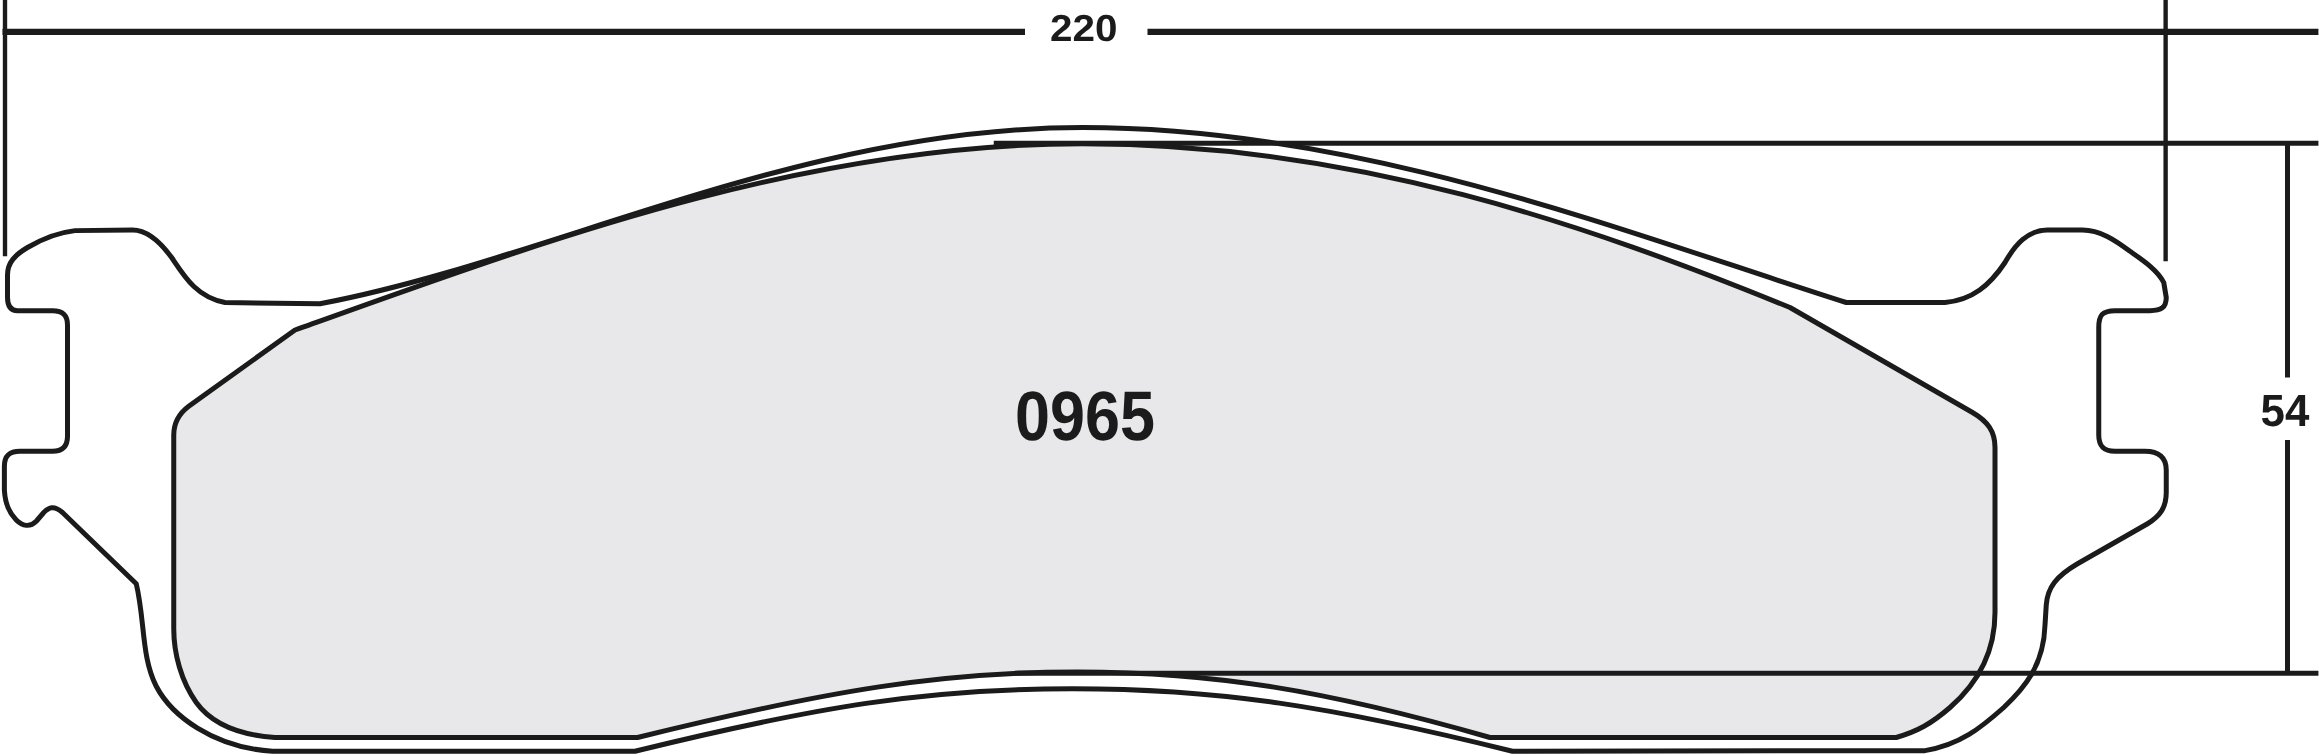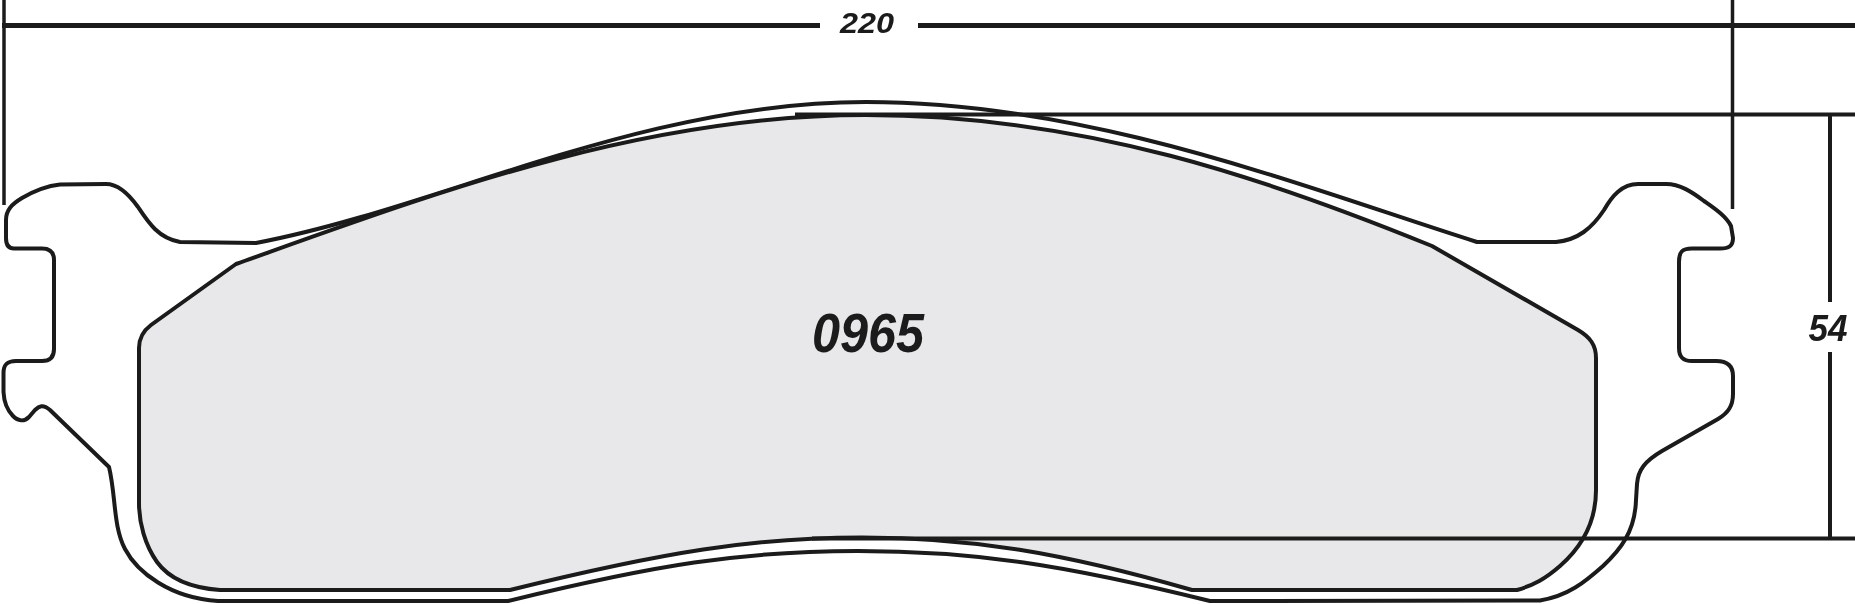--- a/index.html
+++ b/index.html
@@ -8,21 +8,20 @@
     background: #ffffff;
     width: 1855px;
     height: 604px;
     overflow: hidden;
   }
   .drawing-stage {
     position: relative;
     width: 1855px;
     height: 604px;
     background: #ffffff;
-    font-style: italic;
   }
   svg.pad-svg {
     display: block;
     width: 1855px;
     height: 604px;
   }
   text.dim-label {
     font-family: "Liberation Sans", "DejaVu Sans", sans-serif;
     font-weight: bold;
   }

